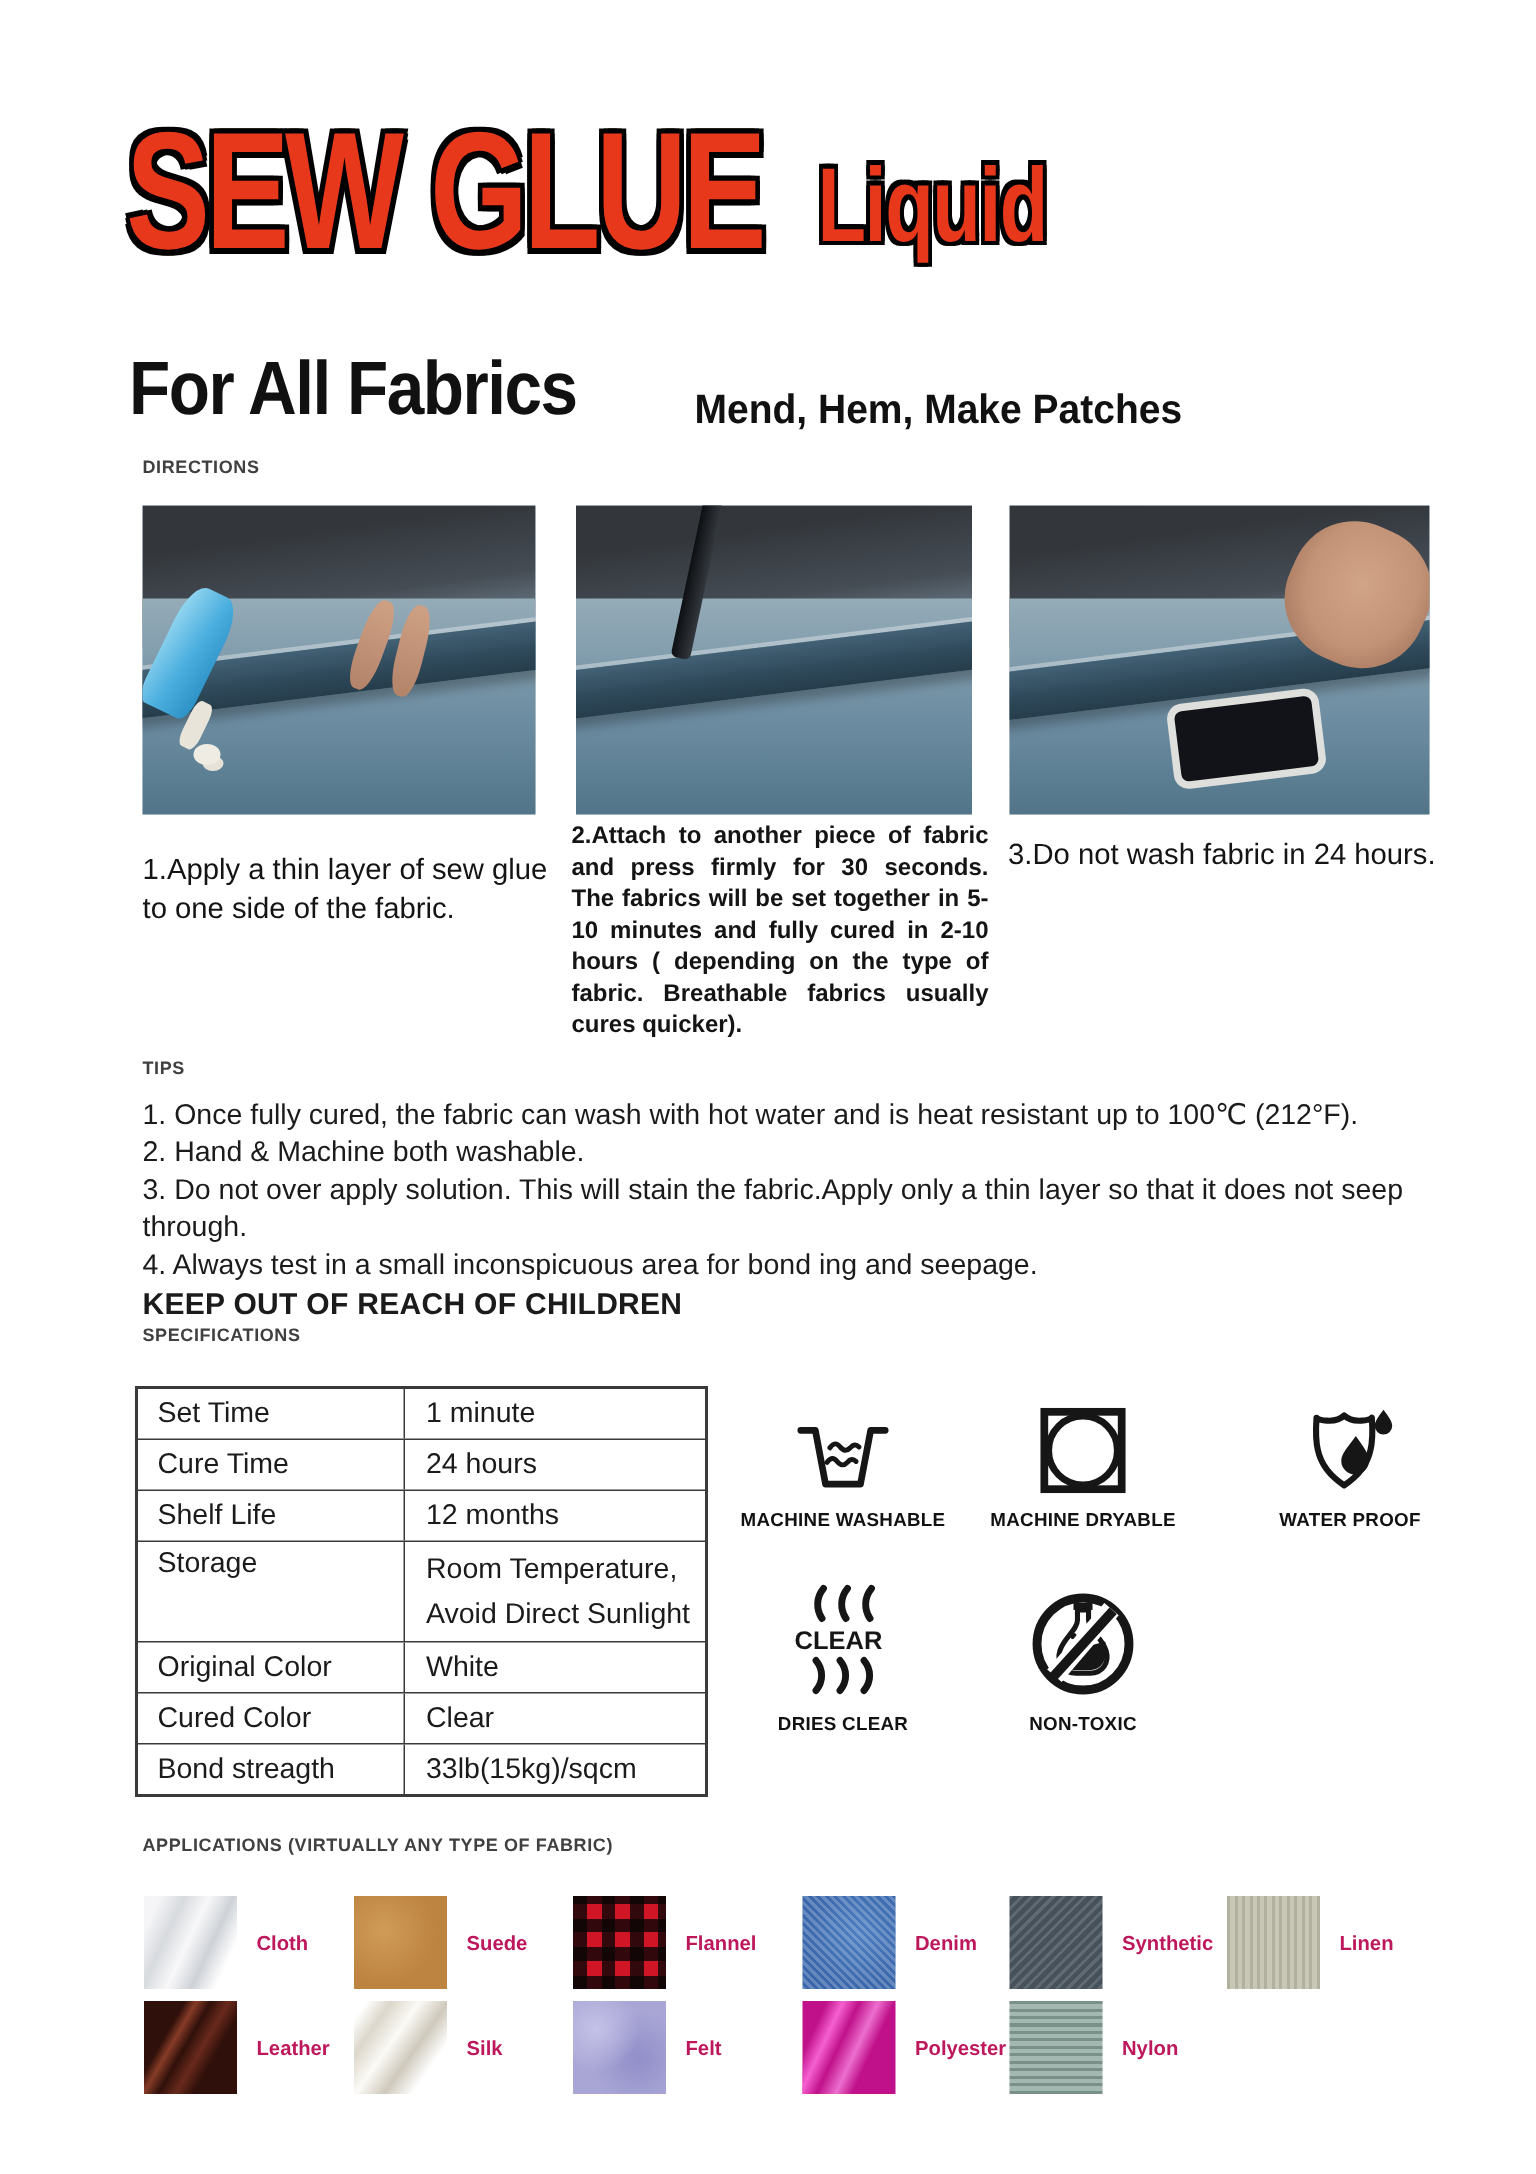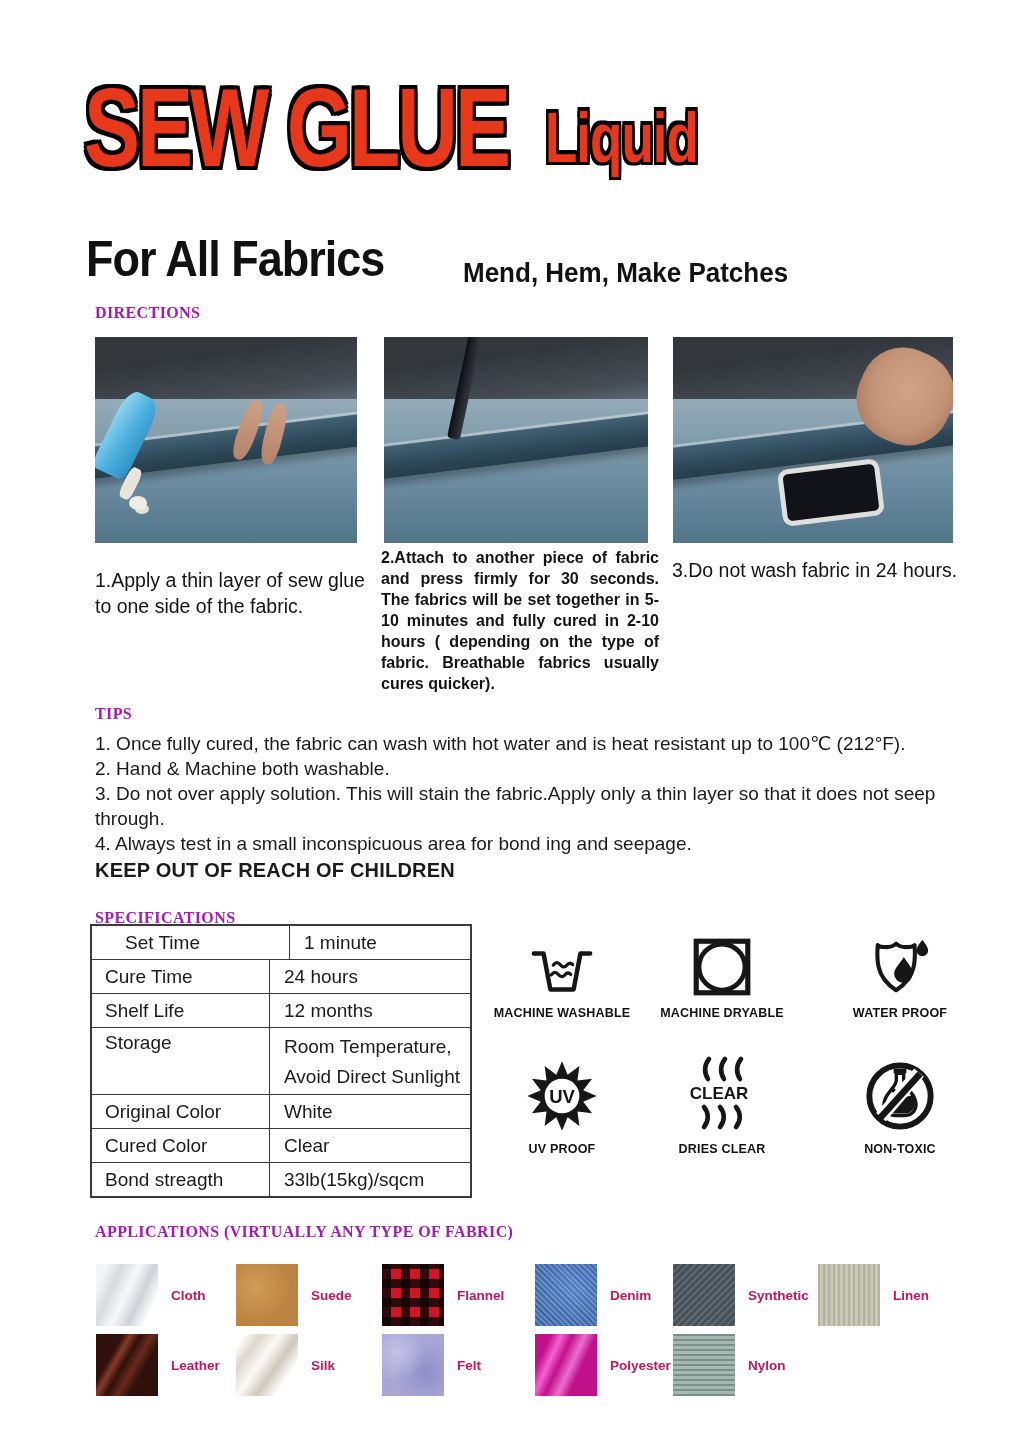--- a/index.html
+++ b/index.html
@@ -14,24 +14,24 @@
   .t-sub{position:absolute;left:545px;top:97px;font-size:53px;font-weight:bold;letter-spacing:-1px;
          color:#e8381c;transform:scaleY(1.32);transform-origin:top left;white-space:nowrap;
          text-shadow:-2.5px -2.5px 0 #000,2.5px -2.5px 0 #000,-2.5px 2.5px 0 #000,2.5px 2.5px 0 #000,
                      0 -2.5px 0 #000,0 2.5px 0 #000,-2.5px 0 0 #000,2.5px 0 0 #000;}
   .s-main{position:absolute;left:86px;top:230px;font-size:45px;font-weight:bold;letter-spacing:-1px;
           color:#111;transform:scaleY(1.12);transform-origin:top left;white-space:nowrap;}
   .s-tag{position:absolute;left:463px;top:257px;font-size:26px;font-weight:bold;color:#111;
          transform:scaleY(1.05);transform-origin:top left;white-space:nowrap;}
 
   
-  .sec{position:absolute;margin:0;font-size:16px;font-weight:bold;color:#a21caf;letter-spacing:.4px;font-family:Liberation Serif, serif;}
+  .sec{position:absolute;margin:0;font-size:12px;font-weight:bold;color:#404040;letter-spacing:.4px;}
   #h-directions{left:95px;top:304px;}
   #h-tips{left:95px;top:705px;}
-  #h-specs{left:95px;top:883px;margin-top:26px;}
+  #h-specs{left:95px;top:883px;}
   #h-apps{left:95px;top:1223px;}
 
   
   .photo{position:absolute;top:337px;height:206px;background:#7d94a2;overflow:hidden;}
   #photo1{left:95px;width:262px;} #photo2{left:384px;width:264px;} #photo3{left:673px;width:280px;}
   .jacket{position:absolute;left:0;top:0;right:0;height:46%;
           background:linear-gradient(172deg,#33373c 25%,#454c54 60%,rgba(70,78,86,0) 96%);}
   .denim{position:absolute;left:0;right:0;bottom:0;height:70%;
          background:linear-gradient(180deg,#95abb8 0%,#7f9bab 30%,#6d8da2 55%,#5e8095 80%,#527488 100%);}
   .seam{position:absolute;left:-6%;width:116%;height:32px;top:45%;border-radius:10px/16px;
@@ -66,21 +66,21 @@
 
   
   .tips{position:absolute;left:95px;top:731px;width:884px;font-size:19px;line-height:25px;}
   .tips p{margin:0;}
   .warn{font-weight:bold;font-size:20px;margin-top:2px !important;letter-spacing:.2px;}
 
   
   .spec-table{position:absolute;left:90px;top:924px;width:382px;border:2px solid #3a3a3a;
               box-sizing:border-box;font-size:19px;}
   .trow{display:grid;grid-template-columns:178px 1fr;border-top:1.6px solid #3a3a3a;align-items:center;}
-  .trow:first-child{border-top:none;padding-left:20px;}
+  .trow:first-child{border-top:none;}
   .trow{height:33px;} .trow.tall{height:66px;align-items:start;}
   .tc1{padding-left:13px;border-right:1.6px solid #3a3a3a;align-self:stretch;display:flex;align-items:center;}
   .tall .tc1{align-items:flex-start;padding-top:4px;}
   .tc2{padding-left:14px;}
   .tall .tc2{padding-top:4px;line-height:30px;}
   .v-line2:empty{display:none;}
 
   
   .badges{position:absolute;display:grid;grid-template-columns:152px 168px 188px;}
   #badges-r1{left:486px;top:922px;height:98px;}
@@ -227,28 +227,20 @@
         <path d="M30 8 Q34 12 42 11.5 Q47 11.5 49 9.5 Q50 24 48 32 Q45 46 30 56 Q15 46 12 32 Q10 24 11 9.5 Q13 11.5 18 11.5 Q26 12 30 8 Z" fill="none" stroke="#161616" stroke-width="4.2" stroke-linejoin="round"></path>
         <path d="M38 22 C43 29 47 34 47 39 A9.5 9.5 0 1 1 28 39 C28 34 33 29 38 22 Z" fill="#161616"></path>
         <path d="M57 4 C60 8 63 12 63 15 A6 6 0 1 1 51 15 C51 12 54 8 57 4 Z" fill="#161616"></path>
       </svg>
       <div class="blabel">WATER PROOF</div>
     </div>
   </div>
 
   <div class="badges" id="badges-r2">
     <div class="badge">
-      <svg width="74" height="74" viewBox="0 0 64 64">
-        <polygon fill="#161616" points="62,32 50.4,36.9 58,47 45.4,45.4 47,58 36.9,50.4 32,62 27.1,50.4 17,58 18.6,45.4 6,47 13.6,36.9 2,32 13.6,27.1 6,17 18.6,18.6 17,6 27.1,13.6 32,2 36.9,13.6 47,6 45.4,18.6 58,17 50.4,27.1"></polygon>
-        <circle cx="32" cy="32" r="15" fill="#ffffff"></circle>
-        <text x="32" y="38" text-anchor="middle" font-family="Liberation Sans, DejaVu Sans, sans-serif" font-size="16" font-weight="bold" fill="#161616">UV</text>
-      </svg>
-      <div class="blabel">UV PROOF</div>
-    </div>
-    <div class="badge">
       <svg width="80" height="78" viewBox="0 0 80 78">
         <path d="M27 4 C22 10 22 18 26 24" fill="none" stroke="#161616" stroke-width="4.6" stroke-linecap="round"></path>
         <path d="M43 4 C38 10 38 18 42 24" fill="none" stroke="#161616" stroke-width="4.6" stroke-linecap="round"></path>
         <path d="M59 4 C54 10 54 18 58 24" fill="none" stroke="#161616" stroke-width="4.6" stroke-linecap="round"></path>
         <text x="37" y="44" text-anchor="middle" font-family="Liberation Sans, DejaVu Sans, sans-serif" font-size="17" font-weight="bold" fill="#161616" aria-label="CLEAR">CLEAR</text>
         <path d="M22 52 C27 58 27 66 22 72" fill="none" stroke="#161616" stroke-width="4.6" stroke-linecap="round"></path>
         <path d="M38 52 C43 58 43 66 38 72" fill="none" stroke="#161616" stroke-width="4.6" stroke-linecap="round"></path>
         <path d="M54 52 C59 58 59 66 54 72" fill="none" stroke="#161616" stroke-width="4.6" stroke-linecap="round"></path>
       </svg>
       <div class="blabel">DRIES CLEAR</div>

